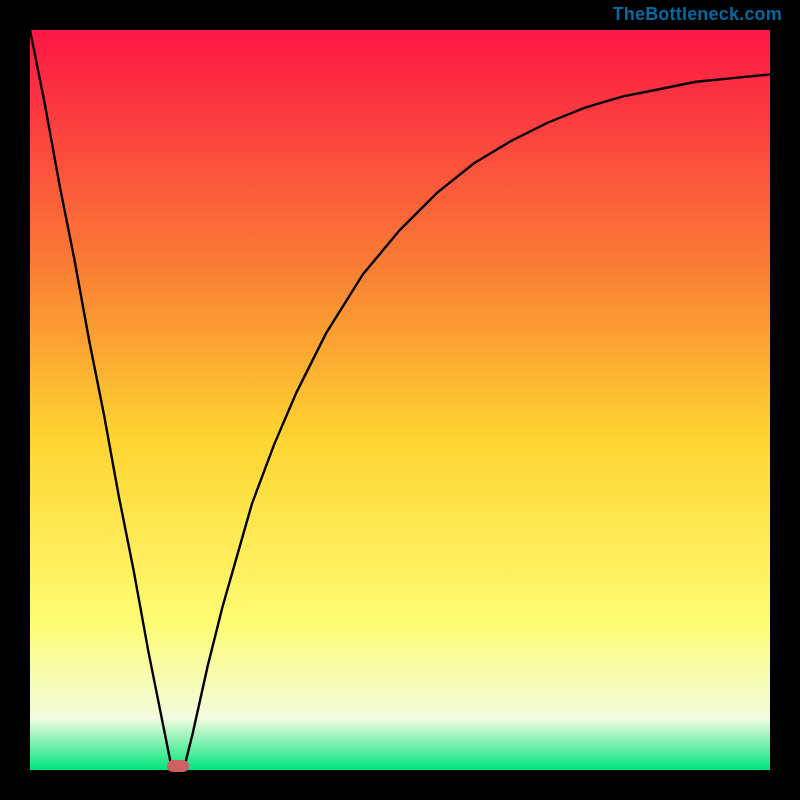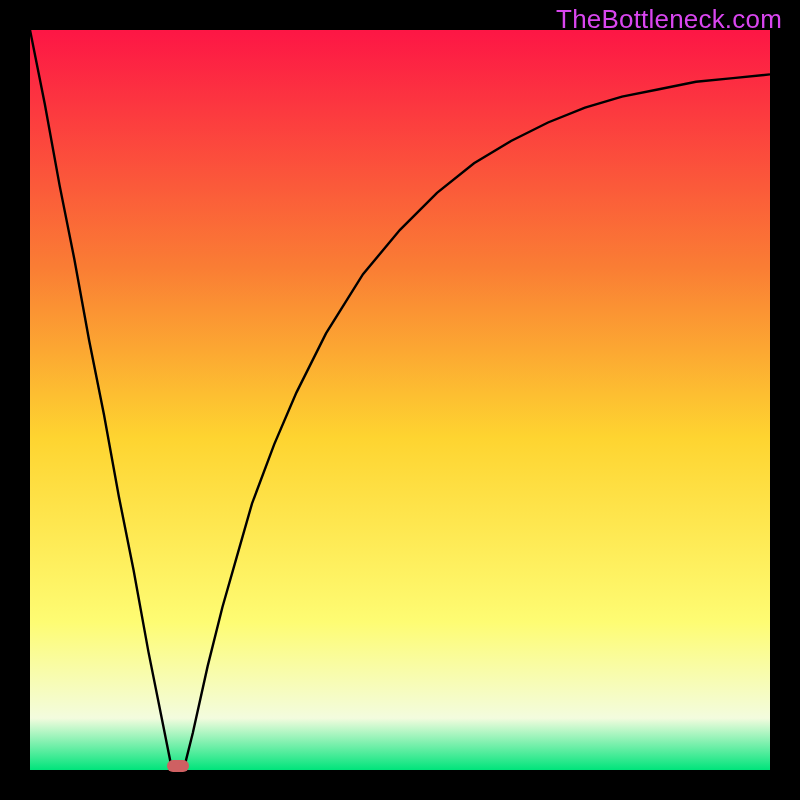--- a/index.html
+++ b/index.html
@@ -14,23 +14,23 @@
   .frame {
     position: relative;
     width: 800px;
     height: 800px;
     background: #000;
   }
   .watermark {
     position: absolute;
     top: 4px;
     right: 18px;
-    color: #d946ef;
-    font-size: 26px;
-    font-weight: 400;
+    color: #0369a1;
+    font-size: 18px;
+    font-weight: 700;
     letter-spacing: 0.2px;
   }
   .plot {
     position: absolute;
     left: 30px;
     top: 30px;
     width: 740px;
     height: 740px;
   }
   .marker {

